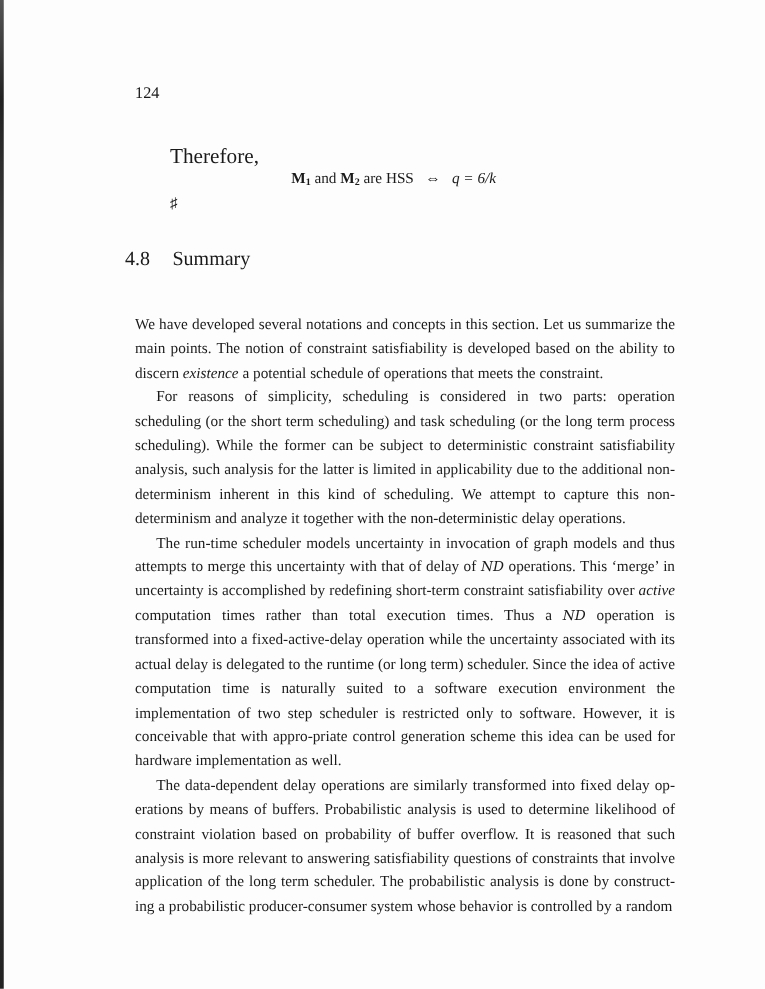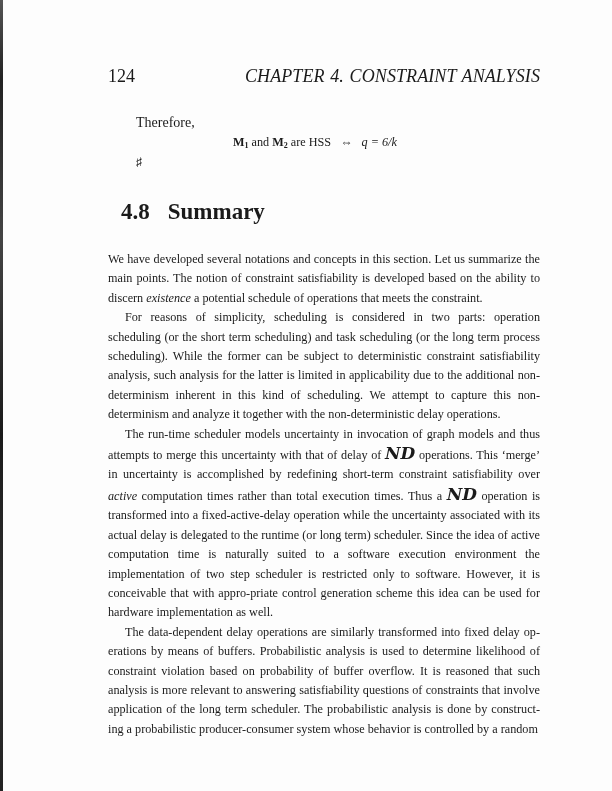--- a/index.html
+++ b/index.html
@@ -6,51 +6,50 @@
   body {
     width: 612px; height: 791px; background: #fdfdfd; position: relative; overflow: hidden;
     font-family: "Liberation Serif", "DejaVu Serif", serif; color: #1a1a1a;
   }
   .scan-edge {
     position: absolute; left: 0; top: 0; width: 3px; height: 791px;
     background: linear-gradient(to bottom, #555 0%, #222 10%, #444 30%, #1a1a1a 55%, #333 80%, #222 100%);
   }
   .header {
     position: absolute; top: 66px; left: 108px; width: 432px; height: 16px;
-    font-size: 18px;
+    font-size: 13px;
   }
   .header .num { position: absolute; left: 0; top: 0; }
   .header .chap { position: absolute; right: 0; top: 0; font-style: italic; letter-spacing: 0.1px; word-spacing: 1px; }
-  .therefore { position: absolute; top: 115px; left: 136px; font-size: 14px; }
+  .therefore { position: absolute; top: 115px; left: 136px; font-size: 17px; }
   .equation { position: absolute; top: 135px; left: 233px; font-size: 12.2px; white-space: pre; }
   .equation b { font-weight: bold; }
   .equation sub { font-size: 8px; font-weight: bold; vertical-align: -2px; }
   .equation i { font-style: italic; }
   .sharp { position: absolute; top: 155px; left: 136px; font-size: 12px; }
   .section-heading {
-    position: absolute; top: 199px; left: 121px; font-size: 23px; font-weight: bold;
+    position: absolute; top: 199px; left: 100px; font-size: 16px; font-weight: normal;
   }
   .section-heading .sec-num { margin-right: 18px; }
   .body-text {
     position: absolute; top: 250px; left: 108px; width: 432px;
     font-size: 12.2px; line-height: 19.4px; text-align: justify;
   }
   .body-text p { margin: 0; text-indent: 0; }
   .body-text p.indent { text-indent: 17px; }
   .body-text i { font-style: italic; }
-  .nd { font-family: "DejaVu Serif", serif; font-style: italic; font-size: 17px; font-weight: bold; }
+  .nd { font-family: "DejaVu Serif", serif; font-style: italic; font-size: 11px; }
 </style>
 </head>
 <body>
 
 <div class="scan-edge"></div>
 
 <div class="header">
   <span class="num">124</span>
-  <span class="chap">CHAPTER 4.   CONSTRAINT ANALYSIS</span>
 </div>
 
 <div class="therefore">Therefore,</div>
 
 <div class="equation"><b>M</b><sub>1</sub><span> and </span><b>M</b><sub>2</sub><span> are HSS   ⇔   </span><i>q = 6/k</i></div>
 
 <div class="sharp">♯</div>
 
 <div class="section-heading">
   <span class="sec-num">4.8</span><span>Summary</span>

